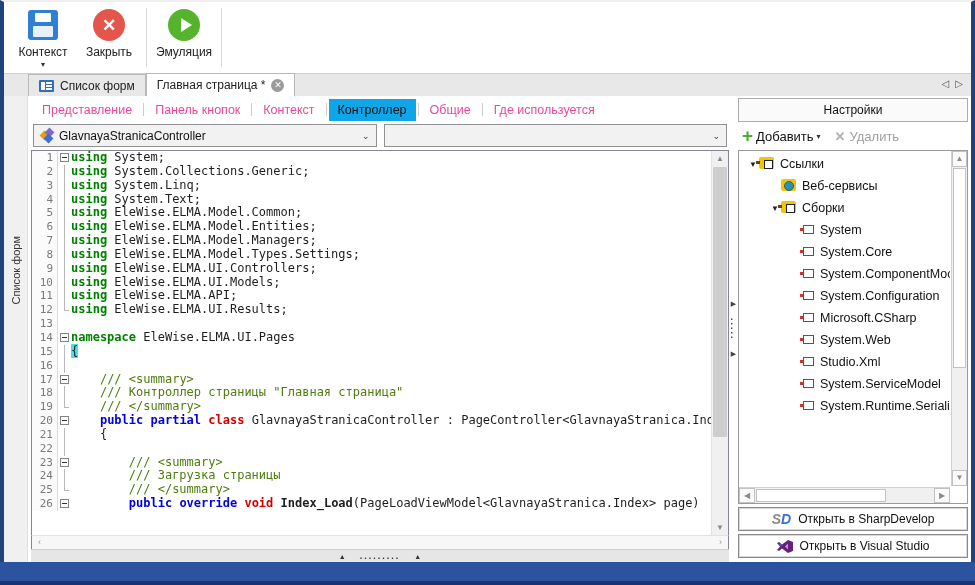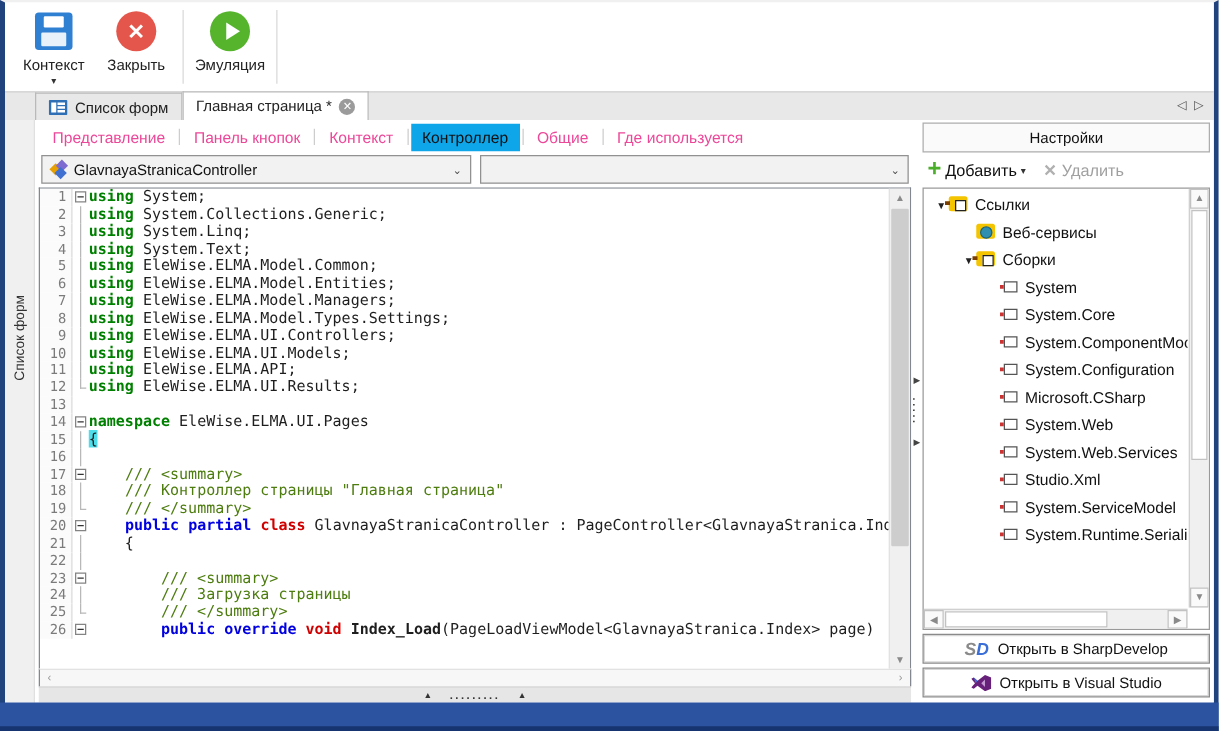--- a/index.html
+++ b/index.html
@@ -335,25 +335,20 @@
                 <span>Microsoft.CSharp</span>
               </div>
               <div class="trow" style="padding-left: 52px;">
                 <span class="expander"></span>
                 <span class="ticn"><span class="icon-asm"></span></span>
                 <span>System.Web</span>
               </div>
               <div class="trow" style="padding-left: 52px;">
                 <span class="expander"></span>
                 <span class="ticn"><span class="icon-asm"></span></span>
-                <span>System.Web.Services</span>
-              </div>
-              <div class="trow" style="padding-left: 52px;">
-                <span class="expander"></span>
-                <span class="ticn"><span class="icon-asm"></span></span>
                 <span>Studio.Xml</span>
               </div>
               <div class="trow" style="padding-left: 52px;">
                 <span class="expander"></span>
                 <span class="ticn"><span class="icon-asm"></span></span>
                 <span>System.ServiceModel</span>
               </div>
               <div class="trow" style="padding-left: 52px;">
                 <span class="expander"></span>
                 <span class="ticn"><span class="icon-asm"></span></span>

